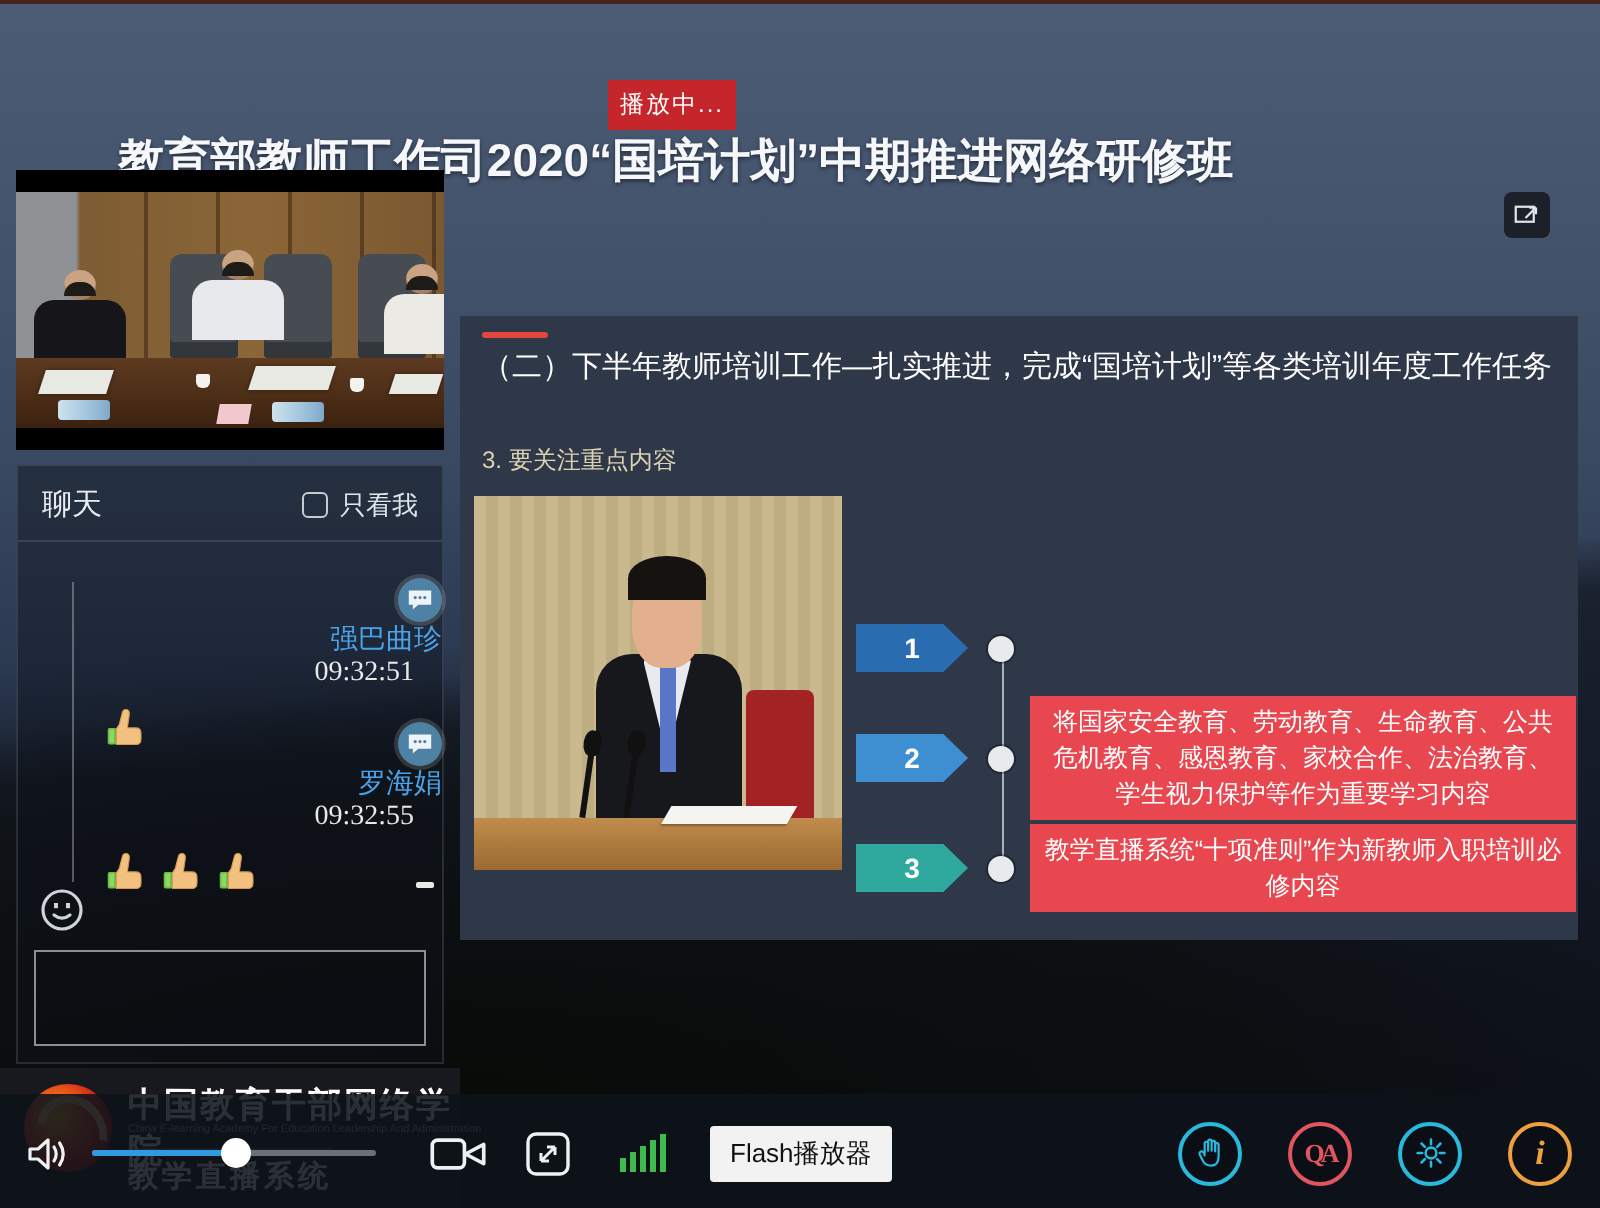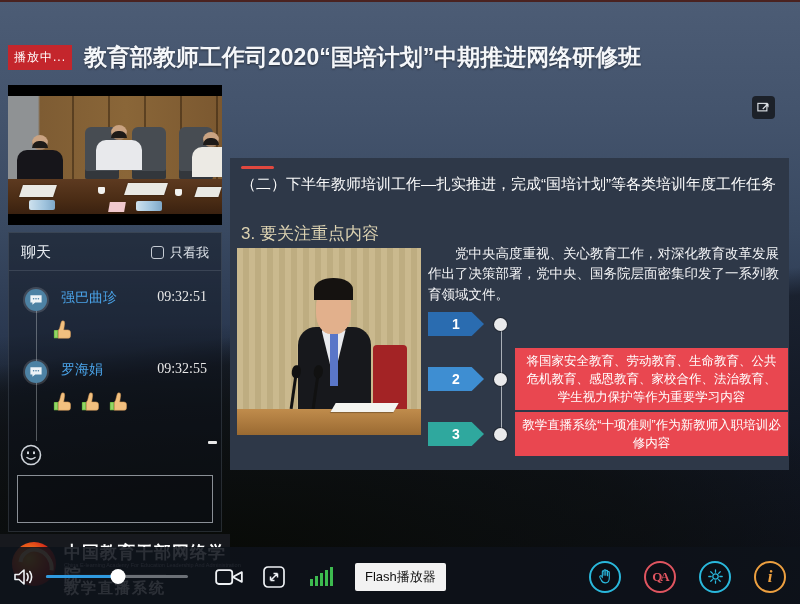--- a/index.html
+++ b/index.html
@@ -10,21 +10,21 @@
     background:
       radial-gradient(120% 55% at 28% 92%, rgba(8,10,6,0.95) 0%, rgba(10,12,10,0.6) 45%, transparent 70%),
       linear-gradient(173deg, rgba(0,0,0,0) 52%, rgba(22,28,40,0.85) 56%, rgba(12,16,26,0.97) 100%),
       linear-gradient(180deg,#4c5c75 0%,#44546d 18%,#394961 38%,#2a3850 56%,#1c2639 74%,#121828 100%);
     border-top:2px solid #4a2220;
     color:#fff;
   }
   [data-interactable="true"] { cursor:pointer; }
 
   
-  .titlebar { position:absolute; left:0; top:38px; width:664px; height:34px; display:flex; align-items:center; }
+  .titlebar { position:absolute; left:0; top:38px; width:664px; height:34px; display:flex; align-items:center;flex-direction:column; }
   .badge-live { background:#c4262c; color:#fff; font-size:12px; padding:4px 6px; margin-left:8px; letter-spacing:1px; }
   .main-title { color:#f5f7fa; font-size:23px; font-weight:bold; margin-left:12px; text-shadow:0 1px 2px rgba(0,0,0,.5); }
 
   
   .video-box { position:absolute; left:8px; top:83px; width:214px; height:140px; background:#000; padding:11px 0; overflow:hidden; }
   .v-scene { position:relative; width:100%; height:100%; background:linear-gradient(90deg,#8f9294 0%,#8f9294 14%,#7e5c33 15%,#8a6638 55%,#7b5830 100%); overflow:hidden; }
   .v-panel-lines { position:absolute; inset:0; background:repeating-linear-gradient(90deg, transparent 0 34px, rgba(40,24,8,.45) 34px 36px); left:14%; }
   .v-chair { position:absolute; top:26%; width:34px; height:52px; background:#474c52; border-radius:6px 6px 2px 2px; box-shadow:inset 0 -8px 0 #33373c; }
   .v-person { position:absolute; }
   .p-head { width:16px; height:15px; background:#caa382; border-radius:50%; margin:0 auto; box-shadow:inset 0 -2px 0 rgba(0,0,0,.2); }
@@ -37,42 +37,42 @@
   .v-card { position:absolute; width:16px; height:10px; background:#f0c8cd; transform:skewX(-10deg); }
 
   .chat-panel { position:absolute; left:8px; top:230px; width:214px; height:300px; background:rgba(14,18,26,0.45); border:1px solid rgba(120,130,145,0.25); }
   .chat-head { display:flex; align-items:center; justify-content:space-between; padding:10px 12px 8px 12px; border-bottom:1px solid rgba(130,140,155,0.25); }
   .chat-title { font-size:15px; color:#e8ecf1; }
   .onlyme { display:flex; align-items:center; gap:6px; font-size:13px; color:#dfe4ea; }
   .cbox { width:13px; height:13px; border:1.5px solid #c5cbd3; border-radius:3px; background:transparent; }
   .chat-body { position:relative; height:196px; }
   .chat-timeline { position:absolute; left:27px; top:20px; width:1px; height:150px; background:rgba(220,225,230,0.35); }
   .msg { position:absolute; left:0; width:100%; }
-  .msg-row { display:flex; align-items:flex-start; }
+  .msg-row { display:flex; align-items:flex-end;flex-direction:column; }
   .avatar { width:22px; height:22px; border-radius:50%; background:#4d82a4; margin-left:16px; display:flex; align-items:center; justify-content:center; flex:0 0 22px; box-shadow:0 0 0 2px rgba(255,255,255,0.15); }
   .uname { color:#4aa3e8; font-size:14px; margin-left:14px; }
   .tstamp { margin-left:auto; margin-right:14px; color:#e8e8e8; font-size:14px; font-family:"Liberation Serif","DejaVu Serif",serif; }
   .thumbs { display:flex; gap:7px; margin:8px 0 0 44px; }
   .chat-scroll { position:absolute; right:4px; top:170px; width:9px; height:3px; background:#e8e8e8; border-radius:1px; }
   .emoji-btn { position:absolute; left:10px; top:210px; width:24px; height:24px; }
   .chat-input { position:absolute; left:8px; top:242px; width:196px; height:48px; background:rgba(10,12,16,0.5); border:1px solid #8a8f96; color:#fff; font-size:13px; resize:none; outline:none; padding:4px 6px; font-family:inherit; caret-color:#fff; }
 
   .brand { position:absolute; left:0; top:532px; width:230px; height:72px; background:#17191e; }
   .logo { position:absolute; left:12px; top:8px; width:44px; height:44px; border-radius:50%; background:radial-gradient(circle at 38% 38%, #f7b32b 0%, #ef6a1a 28%, #d42a18 55%, #8c1410 85%); overflow:hidden; }
   .logo::after { content:""; position:absolute; left:7px; top:5px; width:26px; height:30px; border-radius:50%; border:4px solid rgba(255,220,160,0.85); border-left-color:transparent; border-bottom-color:transparent; transform:rotate(-35deg); }
   .brand-cn { position:absolute; left:64px; top:7px; font-size:17px; font-weight:bold; color:#fff; letter-spacing:1px; }
   .brand-en { position:absolute; left:64px; top:28px; font-size:5.5px; color:#aeb3ba; transform-origin:left top; white-space:nowrap; }
   .brand-sys { position:absolute; left:64px; top:40px; font-size:15px; font-weight:bold; color:#fff; letter-spacing:2px; border-top:1px solid rgba(255,255,255,0.25); padding-top:4px; }
 
   
   .expand-btn { position:absolute; left:752px; top:94px; width:23px; height:23px; background:#1c2129; border-radius:4px; display:flex; align-items:center; justify-content:center; }
   .slide { position:absolute; left:230px; top:156px; width:559px; height:312px; background:#2e3848; overflow:hidden; }
   .slide-dash { position:absolute; left:11px; top:8px; width:33px; height:3px; background:#e0483f; border-radius:2px; }
   .slide-title { position:absolute; left:11px; top:15px; width:540px; color:#fdfdfd; font-size:15px; font-weight:normal; line-height:1.45; }
-  .slide-section { position:absolute; left:11px; top:64px; color:#ddd3b2; font-size:17px; }
+  .slide-section { position:absolute; left:11px; top:64px; color:#ddd3b2; font-size:12px; }
   .speaker-photo { position:absolute; left:7px; top:90px; width:184px; height:187px; background:repeating-linear-gradient(90deg,#cab98e 0 6px,#bead81 6px 12px); overflow:hidden; }
   .sp-chair { position:absolute; right:14px; top:52%; width:34px; height:40%; background:#a32325; border-radius:4px 4px 0 0; }
   .sp-suit { position:absolute; left:33%; top:42%; width:40%; height:48%; background:#17181c; border-radius:18px 18px 0 0; }
   .sp-shirt { position:absolute; left:46%; top:44%; width:13%; height:26%; background:#e9eaee; clip-path:polygon(0 0,100% 0,50% 100%); }
   .sp-tie { position:absolute; left:50.5%; top:44%; width:4.5%; height:30%; background:#5a76c8; }
   .sp-head { position:absolute; left:43%; top:20%; width:19%; height:26%; background:#e2b08c; border-radius:45% 45% 42% 42%; }
   .sp-hair { position:absolute; left:42%; top:16%; width:21%; height:12%; background:#151210; border-radius:50% 50% 0 0; }
   .sp-desk { position:absolute; left:0; bottom:0; width:100%; height:14%; background:linear-gradient(180deg,#c08c4c 0%,#9a6a32 100%); }
   .sp-paper { position:absolute; bottom:12%; left:52%; width:34%; height:5%; background:#f4f4f0; transform:skewX(-30deg); box-shadow:0 1px 1px rgba(0,0,0,.3); }
   .sp-mic { position:absolute; bottom:14%; width:3px; height:34px; background:#111; transform:rotate(8deg); }
@@ -244,21 +244,20 @@
     <div class="sp-shirt"></div>
     <div class="sp-tie"></div>
     <div class="sp-head"></div>
     <div class="sp-hair"></div>
     <div class="sp-desk"></div>
     <div class="sp-paper"></div>
     <div class="sp-mic" style="left:30%;"></div>
     <div class="sp-mic" style="left:42%;"></div>
   </div>
 
-  <div class="slide-paragraph" data-interactable="false">党中央高度重视、关心教育工作，对深化教育改革发展作出了决策部署，党中央、国务院层面密集印发了一系列教育领域文件。</div>
 
   <div class="dot-line" data-interactable="false"></div>
 
   <div class="list-row" style="top:146px; height:40px;" data-interactable="false">
     <span class="chevron" data-interactable="false" style="background: rgb(42, 108, 176);">1</span>
     <span class="dot" data-interactable="false"></span>
   </div>
   <div class="list-row" style="top:190px; height:62px;" data-interactable="false">
     <span class="chevron" data-interactable="false" style="background: rgb(62, 142, 210);">2</span>
     <span class="dot" data-interactable="false"></span>

